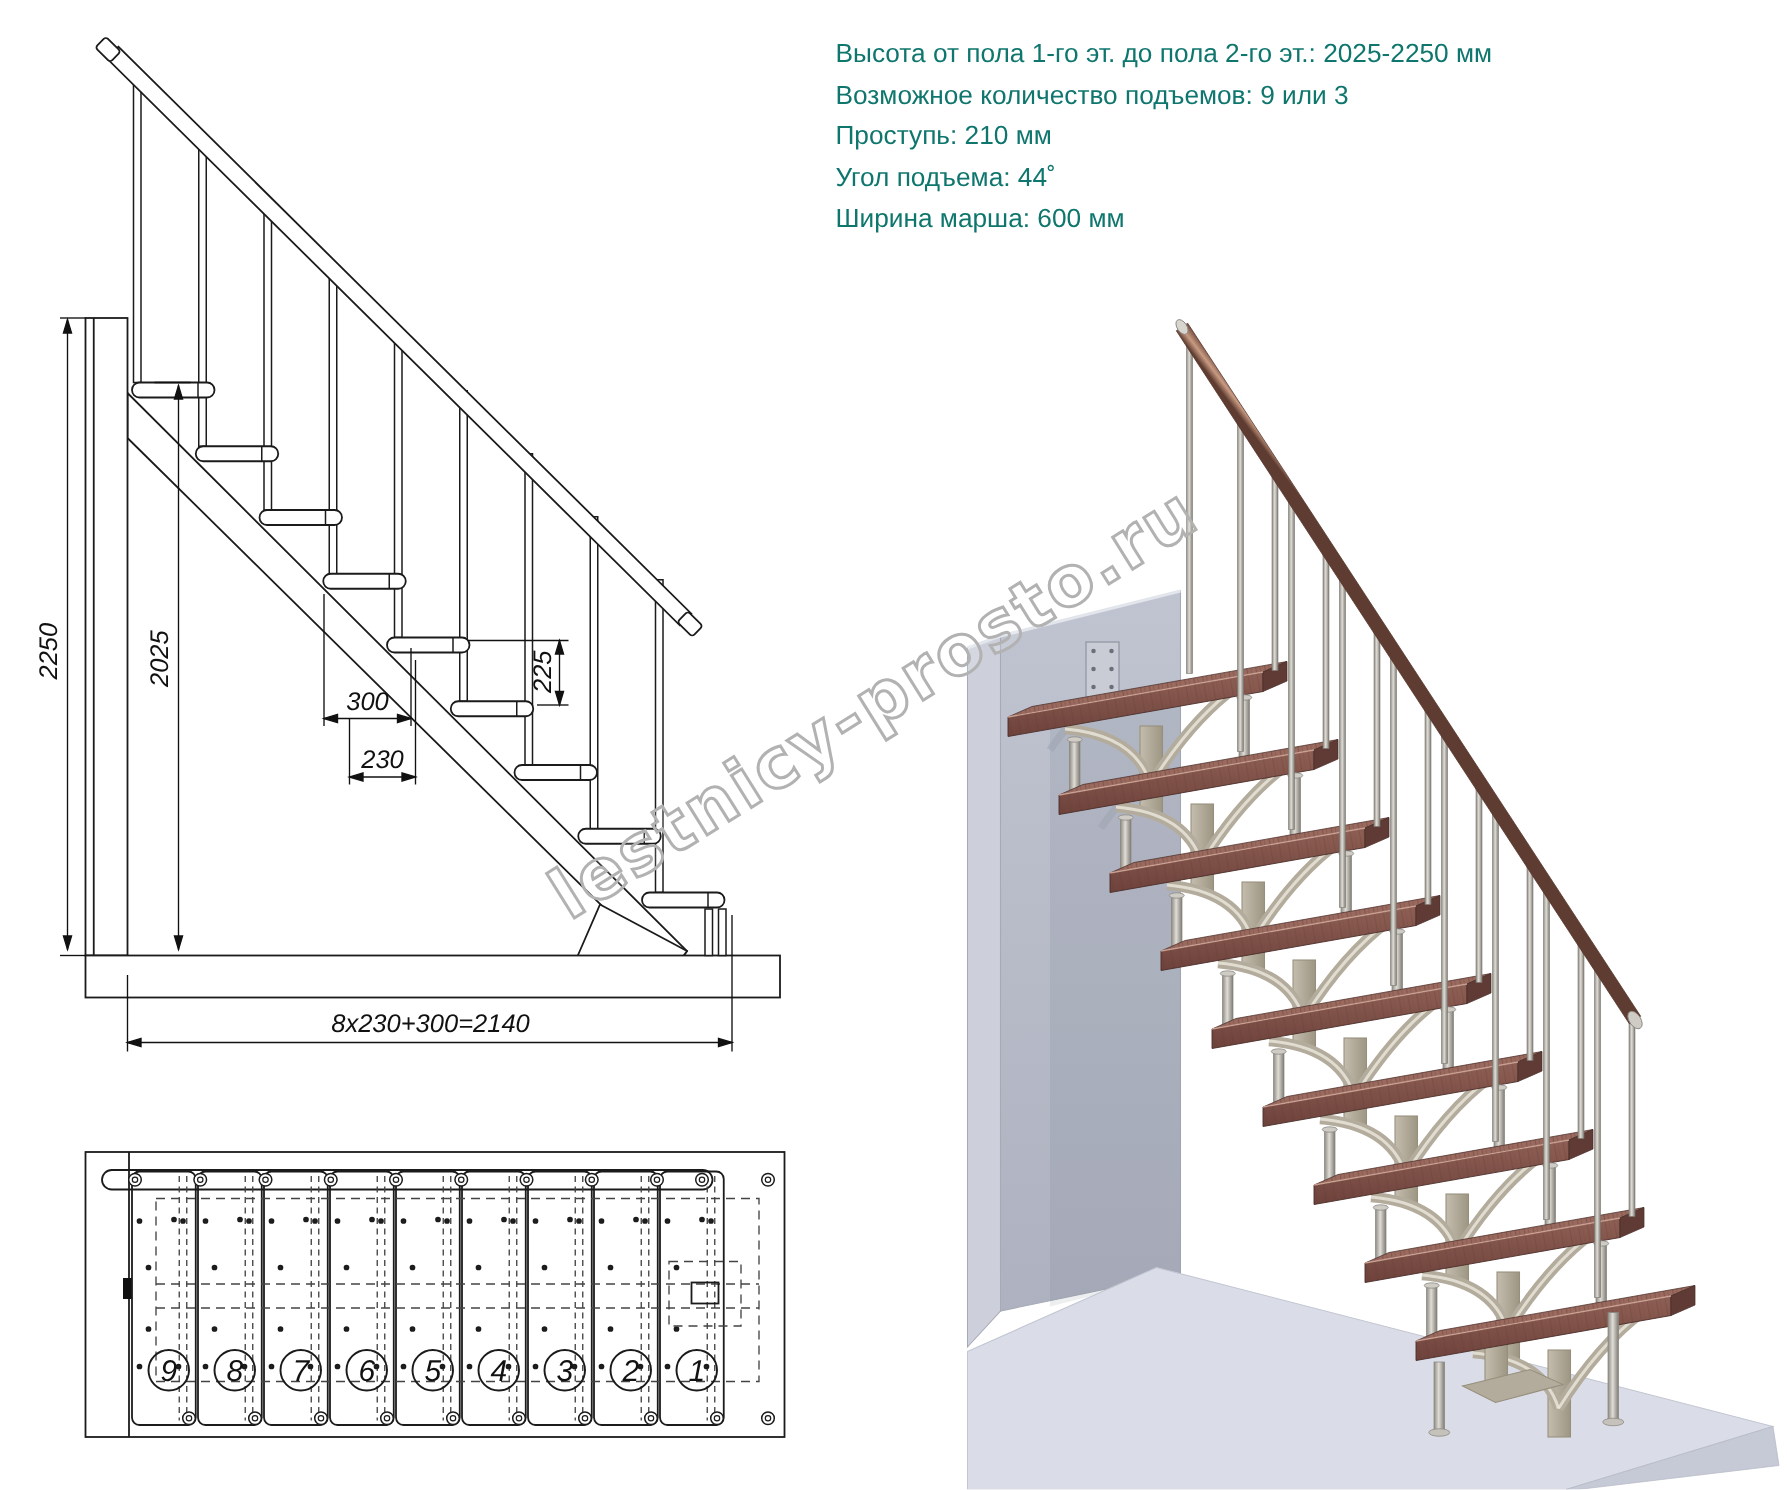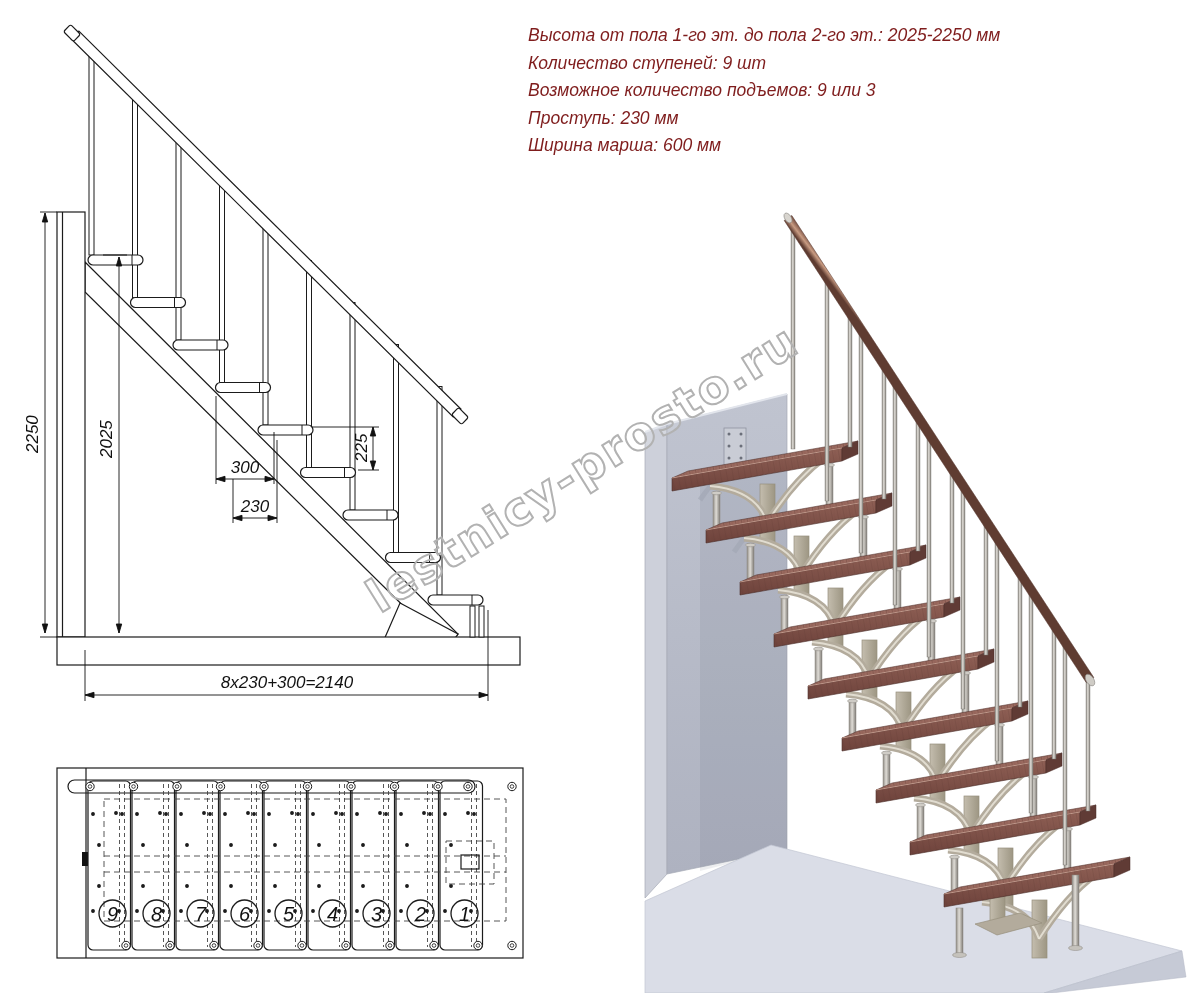--- a/index.html
+++ b/index.html
@@ -1,19 +1,19 @@
 <!DOCTYPE html>
 <html><head>
 <meta charset="utf-8">
 <style>
   html,body{margin:0;padding:0;background:#fff;}
   .canvas{position:relative;width:1191px;height:993px;background:#fff;overflow:hidden;
           font-family:"Liberation Sans","DejaVu Sans",sans-serif;}
-  .specs{position:absolute;left:528px;top:22px;width:600px;color:#7f1d1d;
-         font-size:17.5px;line-height:27.6px;white-space:nowrap;font-style:italic;}
+  .specs{position:absolute;left:557px;top:22px;width:600px;color:#0f766e;
+         font-size:17.5px;line-height:27.6px;white-space:nowrap;}
   .wm-svg{position:absolute;left:0;top:0;pointer-events:none;}
   svg{display:block;}
   .dwg{position:absolute;left:0;top:0;}
   text.dim{font-family:"Liberation Sans",sans-serif;font-style:italic;font-size:17px;fill:#111;}
   text.pnum{font-family:"Liberation Sans",sans-serif;font-style:italic;font-size:20px;fill:#111;}
 </style>
 </head>
 <body>
 
 <div class="canvas">
@@ -338,23 +338,23 @@
       <g>
         <polygon points="791.8,215.5 1093.8,677.5 1086.2,682.5 784.2,220.5" fill="url(#railG)" stroke="#53332a" stroke-width="0.5"></polygon>
         <ellipse cx="788" cy="218" rx="5.5" ry="3.2" transform="rotate(56.8 788 218)" fill="#d8d5cf" stroke="#8a8782" stroke-width="0.6"></ellipse>
         <ellipse cx="1090" cy="680" rx="6.5" ry="3.8" transform="rotate(56.8 1090 680)" fill="#cfccc6" stroke="#8a8782" stroke-width="0.6"></ellipse>
       </g>
     </g>
   </svg>
 
   <div class="specs">
     <div>Высота от пола 1-го эт. до пола 2-го эт.: 2025-2250 мм</div>
-    <div>Количество ступеней: 9 шт</div>
     <div>Возможное количество подъемов: 9 или 3</div>
-    <div>Проступь: 230 мм</div>
+    <div>Проступь: 210 мм</div>
+    <div>Угол подъема: 44˚</div>
     <div>Ширина марша: 600 мм</div>
   </div>
 
   <svg class="wm-svg" width="1191" height="993" viewBox="0 0 1191 993">
     <text transform="translate(591,482) rotate(-32)" text-anchor="middle" font-family="DejaVu Sans, sans-serif" font-size="46" font-weight="bold" letter-spacing="2" fill="rgba(255,255,255,0.15)" stroke="#b2b2b2" stroke-width="2">lestnicy-prosto.ru</text>
   </svg>
 
 </div>
 
 </body></html>

